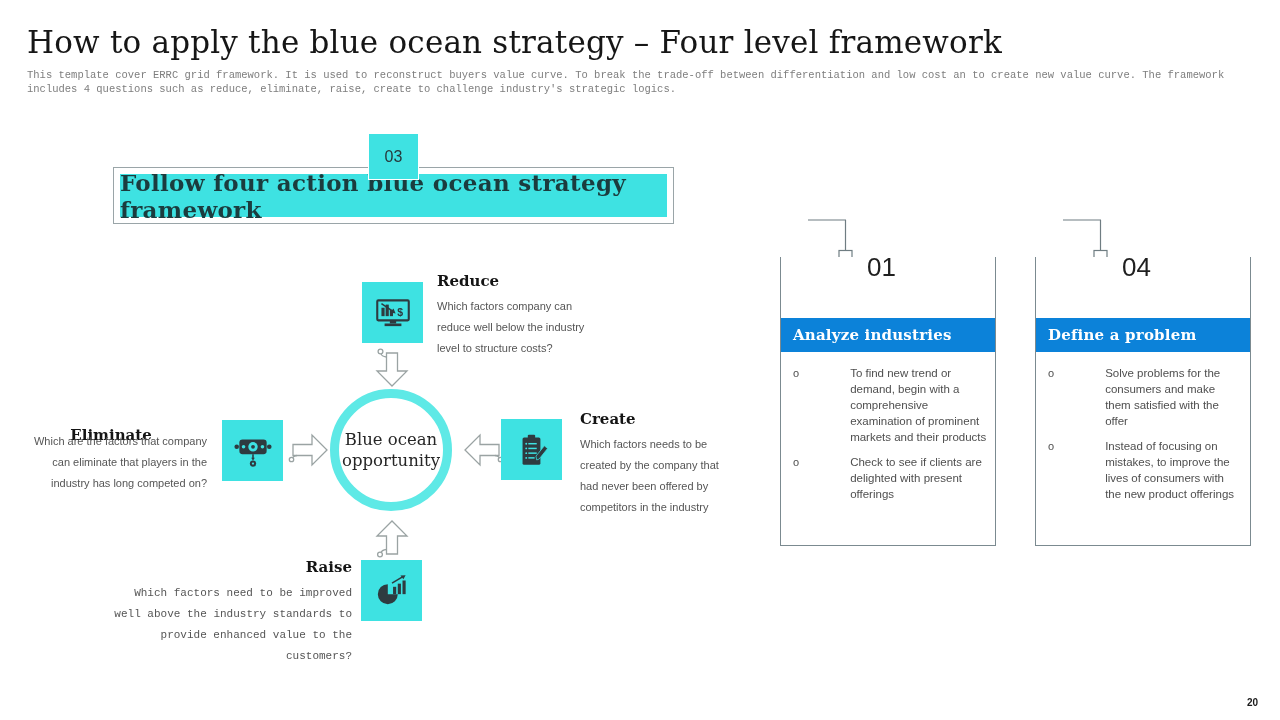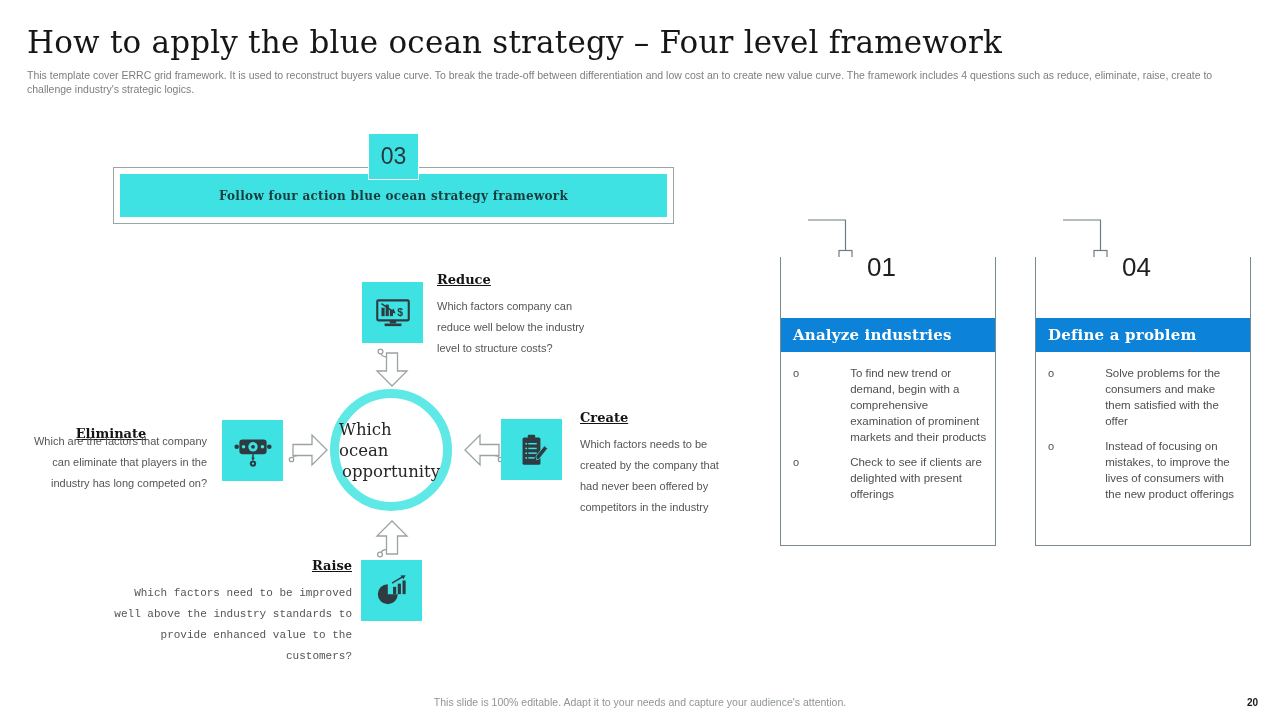--- a/index.html
+++ b/index.html
@@ -10,42 +10,42 @@
     --line-gray:#6F7D82;
     --panel-border:#7B8A90;
     --text-gray:#555555;
   }
   *{margin:0;padding:0;box-sizing:border-box;}
   html,body{width:1280px;height:720px;background:#fff;font-family:"Liberation Sans",sans-serif;}
   .slide{position:relative;width:1280px;height:720px;background:#fff;overflow:hidden;}
 
   .title{position:absolute;left:27px;top:24px;width:1100px;
     font-family:"DejaVu Serif","Liberation Serif",serif;font-size:31px;color:#161616;letter-spacing:.2px;}
-  .subtitle{position:absolute;left:27px;top:68px;width:1226px;font-size:10.5px;line-height:14px;color:#7e7e7e;}
+  .subtitle{position:absolute;left:27px;top:68px;width:1226px;font-size:10.5px;line-height:14px;color:#7e7e7e;font-family:Liberation Mono, monospace;}
 
   .num-badge{position:absolute;left:368px;top:133px;width:51px;height:47px;background:var(--cyan);
     border:1px solid #fff;display:flex;align-items:center;justify-content:center;
-    font-size:23px;color:#27393c;}
+    font-size:16px;color:#27393c;}
   .banner-box{position:absolute;left:113px;top:167px;width:561px;height:57px;background:#fff;
     border:1px solid #9aa5a8;padding:6px;}
   .banner-bar{width:100%;height:100%;background:var(--cyan);display:flex;align-items:center;justify-content:center;
-    font-family:"DejaVu Serif","Liberation Serif",serif;font-weight:bold;font-size:12px;color:#1b3c3e;letter-spacing:.3px;}
+    font-family:"DejaVu Serif","Liberation Serif",serif;font-weight:bold;font-size:23px;color:#1b3c3e;letter-spacing:.3px;}
 
   .center-circle{position:absolute;left:330px;top:389px;width:122px;height:122px;border-radius:50%;
     background:#fff;border:9px solid var(--circle-ring);display:flex;flex-direction:column;align-items:center;justify-content:center;
     font-family:"DejaVu Serif","Liberation Serif",serif;font-size:16.5px;color:#262626;line-height:21px;}
 
   .icon-tile{position:absolute;width:61px;height:61px;background:var(--cyan);display:flex;align-items:center;justify-content:center;}
   .tile-reduce{left:362px;top:282px;}
   .tile-eliminate{left:222px;top:420px;}
   .tile-create{left:501px;top:419px;}
   .tile-raise{left:361px;top:560px;}
 
   .action-heading{position:absolute;font-family:"DejaVu Serif","Liberation Serif",serif;font-weight:bold;
-    font-size:13px;color:#141414;text-decoration:underline;}
+    font-size:15px;color:#141414;}
   .action-desc{position:absolute;font-size:11px;line-height:21px;color:var(--text-gray);}
   .h-reduce{left:437px;top:272px;}
   .d-reduce{left:437px;top:296px;width:166px;}
   .h-create{left:580px;top:410px;}
   .d-create{left:580px;top:434px;width:157px;}
   .h-eliminate{left:20px;top:406px;width:182px;text-align:center;margin-top:20px;}
   .d-eliminate{left:25px;top:431px;width:182px;text-align:right;}
   .h-raise{left:110px;top:558px;width:242px;text-align:right;}
   .d-raise{left:112px;top:583px;width:240px;text-align:right;font-family:Liberation Mono, monospace;}
 
@@ -120,21 +120,21 @@
       <rect x="1094" y="250.5" width="13" height="13" fill="#ffffff"></rect>
     </g>
   </svg>
 
   <div class="banner-box">
     <div class="banner-bar">Follow four action blue ocean strategy framework</div>
   </div>
   <div class="num-badge">03</div>
 
   <div class="center-circle">
-    <div>Which ocean</div>
+    <div>Blue ocean</div>
     <div>opportunity</div>
   </div>
 
   <div class="icon-tile tile-reduce">
     <svg width="42" height="42" viewBox="0 0 40 40">
       <rect x="5" y="8" width="30" height="19" rx="1" fill="none" stroke="#2E3B40" stroke-width="2"></rect>
       <rect x="9" y="15" width="3" height="8" fill="#2E3B40"></rect>
       <rect x="13" y="12" width="3" height="11" fill="#2E3B40"></rect>
       <rect x="17" y="17" width="3" height="6" fill="#2E3B40"></rect>
       <path d="M9,11 L20,18.5" stroke="#2E3B40" stroke-width="1.5" fill="none"></path>
@@ -219,16 +219,15 @@
         <span class="btext">Solve problems for the consumers and make them satisfied with the offer</span>
       </div>
       <div class="bullet">
         <span class="marker">o</span>
         <span class="btext">Instead of focusing on mistakes, to improve the lives of consumers with the new product offerings</span>
       </div>
     </div>
   </div>
   <div class="panel-number pn-2">04</div>
 
-  <div class="footer">This slide is 100% editable. Adapt it to your needs and capture your audience's attention.</div>
   <div class="page-number">20</div>
 
 </div>
 
 </body></html>

